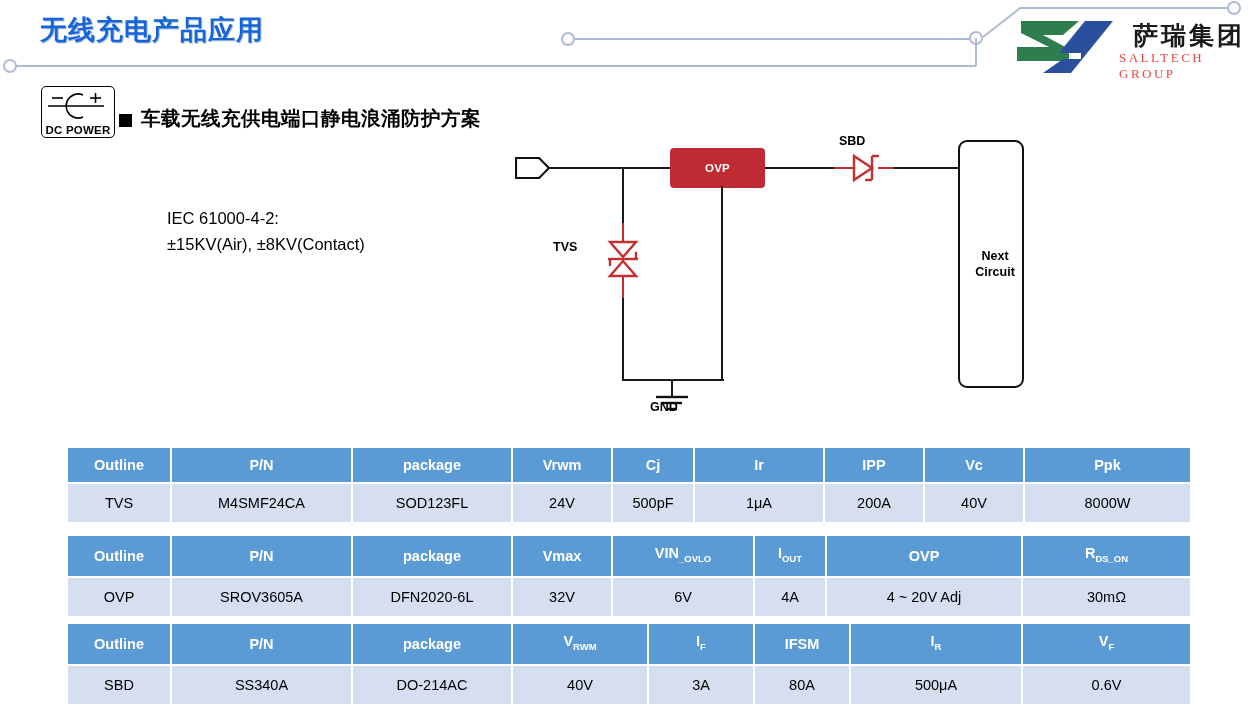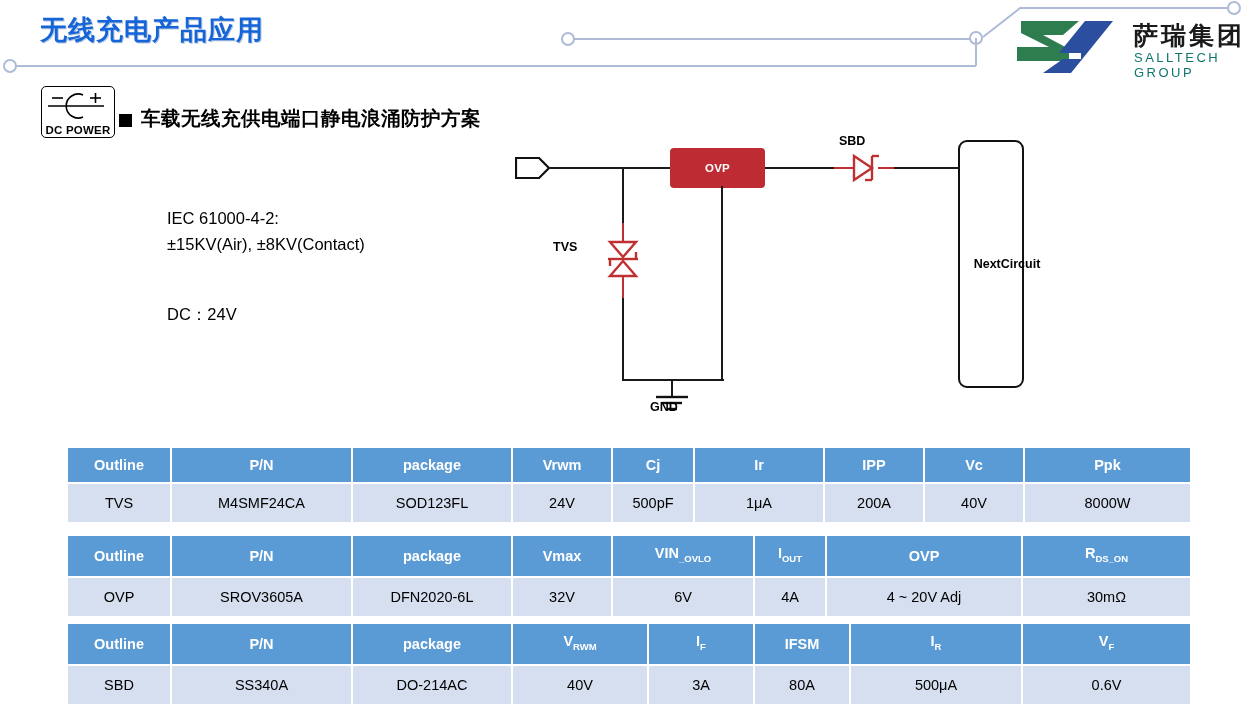--- a/index.html
+++ b/index.html
@@ -73,22 +73,22 @@
   #ovp-label{
     position:absolute;left:0;top:0;width:100%;height:100%;
     display:flex;align-items:center;justify-content:center;
     color:#fff;font-size:11.5px;font-weight:bold;letter-spacing:.3px;
   }
   #next-circuit-box{
     position:absolute;left:468px;top:12px;width:66px;height:248px;
     border:2.2px solid #111;border-radius:9px;background:#fff;box-sizing:border-box;
   }
   #next-circuit-label{
-    position:absolute;left:16px;top:0;width:100%;height:100%;
-    display:flex;flex-direction:row;align-items:center;justify-content:center;
+    position:absolute;left:4px;top:0;width:100%;height:100%;
+    display:flex;flex-direction:column;align-items:center;justify-content:center;
     font-size:12.5px;font-weight:bold;color:#000;line-height:16px;text-align:center;
   }
   .circ-label{position:absolute;font-size:12.5px;font-weight:bold;color:#000;white-space:nowrap;}
   #input-arrow{position:absolute;left:25px;top:29px;}
   #gnd-label{position:absolute;left:160px;top:272px;font-size:12.5px;font-weight:bold;}
 
   
   .spec-table{
     position:absolute;left:68px;width:1122px;
     border-collapse:separate;border-spacing:0;
@@ -136,21 +136,21 @@
   <div class="deco-diag" style="left:983px;top:36px;width:48px;transform:rotate(-38deg);"></div>
   <div class="deco-line" style="left:1020px;top:7px;width:208px;"></div>
   <div class="deco-circle" style="left:1227px;top:1px;"></div>
 
   <div style="position:absolute;left:1015px;top:17px;width:230px;height:62px;">
     <svg width="115" height="56" viewBox="0 0 115 56" style="position:absolute;left:0;top:2px;">
       <polygon points="6,2 64,2 48,16 28,16 54,30 54,42 2,42 2,28 34,28 6,14" fill="#2E7D4F"></polygon>
       <polygon points="70,2 98,2 56,54 28,54 48,40 66,40 66,34 44,34" fill="#2C4E9E"></polygon>
     </svg>
     <div style="position:absolute;left:118px;top:2px;font-size:25px;font-weight:bold;color:#1a1a1a;letter-spacing:3px;font-family:'DejaVu Sans',sans-serif;">萨瑞集团</div>
-    <div style="position:absolute;left:119px;top:33px;font-size:13px;color:#0f766e;letter-spacing:2.5px;font-family:Liberation Sans, sans-serif;">SALLTECH GROUP</div>
+    <div style="position:absolute;left:104px;top:33px;font-size:13px;color:#ef4444;letter-spacing:2.5px;font-family:Liberation Serif, serif;">SALLTECH GROUP</div>
   </div>
 </div>
 
 <div id="dc-power-icon">
   <svg width="70" height="30" viewBox="0 0 70 30" style="position:absolute;left:0px;top:2px;">
     <line x1="6" y1="17" x2="62" y2="17" stroke="#000" stroke-width="1.6"></line>
     <path d="M41 6 A12 12 0 1 0 41 28" fill="none" stroke="#000" stroke-width="1.6"></path>
     <line x1="10" y1="9" x2="21" y2="9" stroke="#000" stroke-width="1.6"></line>
     <line x1="48" y1="9" x2="59" y2="9" stroke="#000" stroke-width="1.6"></line>
     <line x1="53.5" y1="4" x2="53.5" y2="14" stroke="#000" stroke-width="1.6"></line>
@@ -158,21 +158,20 @@
   <div id="dc-power-label">DC POWER</div>
 </div>
 <div id="bullet-square"></div>
 <div id="section-heading">车载无线充供电端口静电浪涌防护方案</div>
 
 <div id="spec-block">
   <div>IEC 61000-4-2:</div>
   <div>±15KV(Air), ±8KV(Contact)</div>
   <div class="gap"></div>
   <div class="gap"></div>
-  <div>DC：24V</div>
 </div>
 
 <div id="circuit">
 
   <svg id="input-arrow" width="36" height="22" viewBox="0 0 36 22">
     <polygon points="1,1 24,1 34,11 24,21 1,21" fill="#fff" stroke="#111" stroke-width="2.2"></polygon>
   </svg>
 
   <div class="wire wire-h" style="left:58px;top:39px;width:124px;"></div>
 

